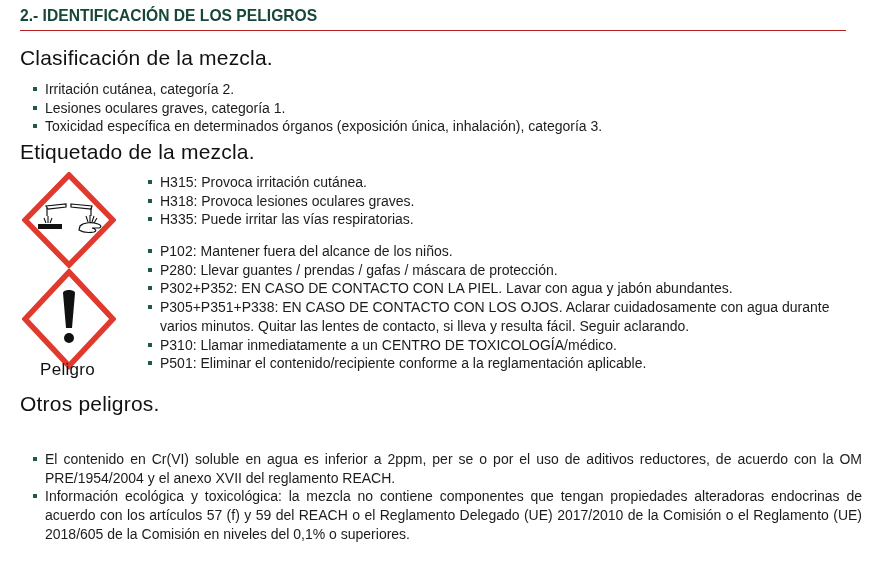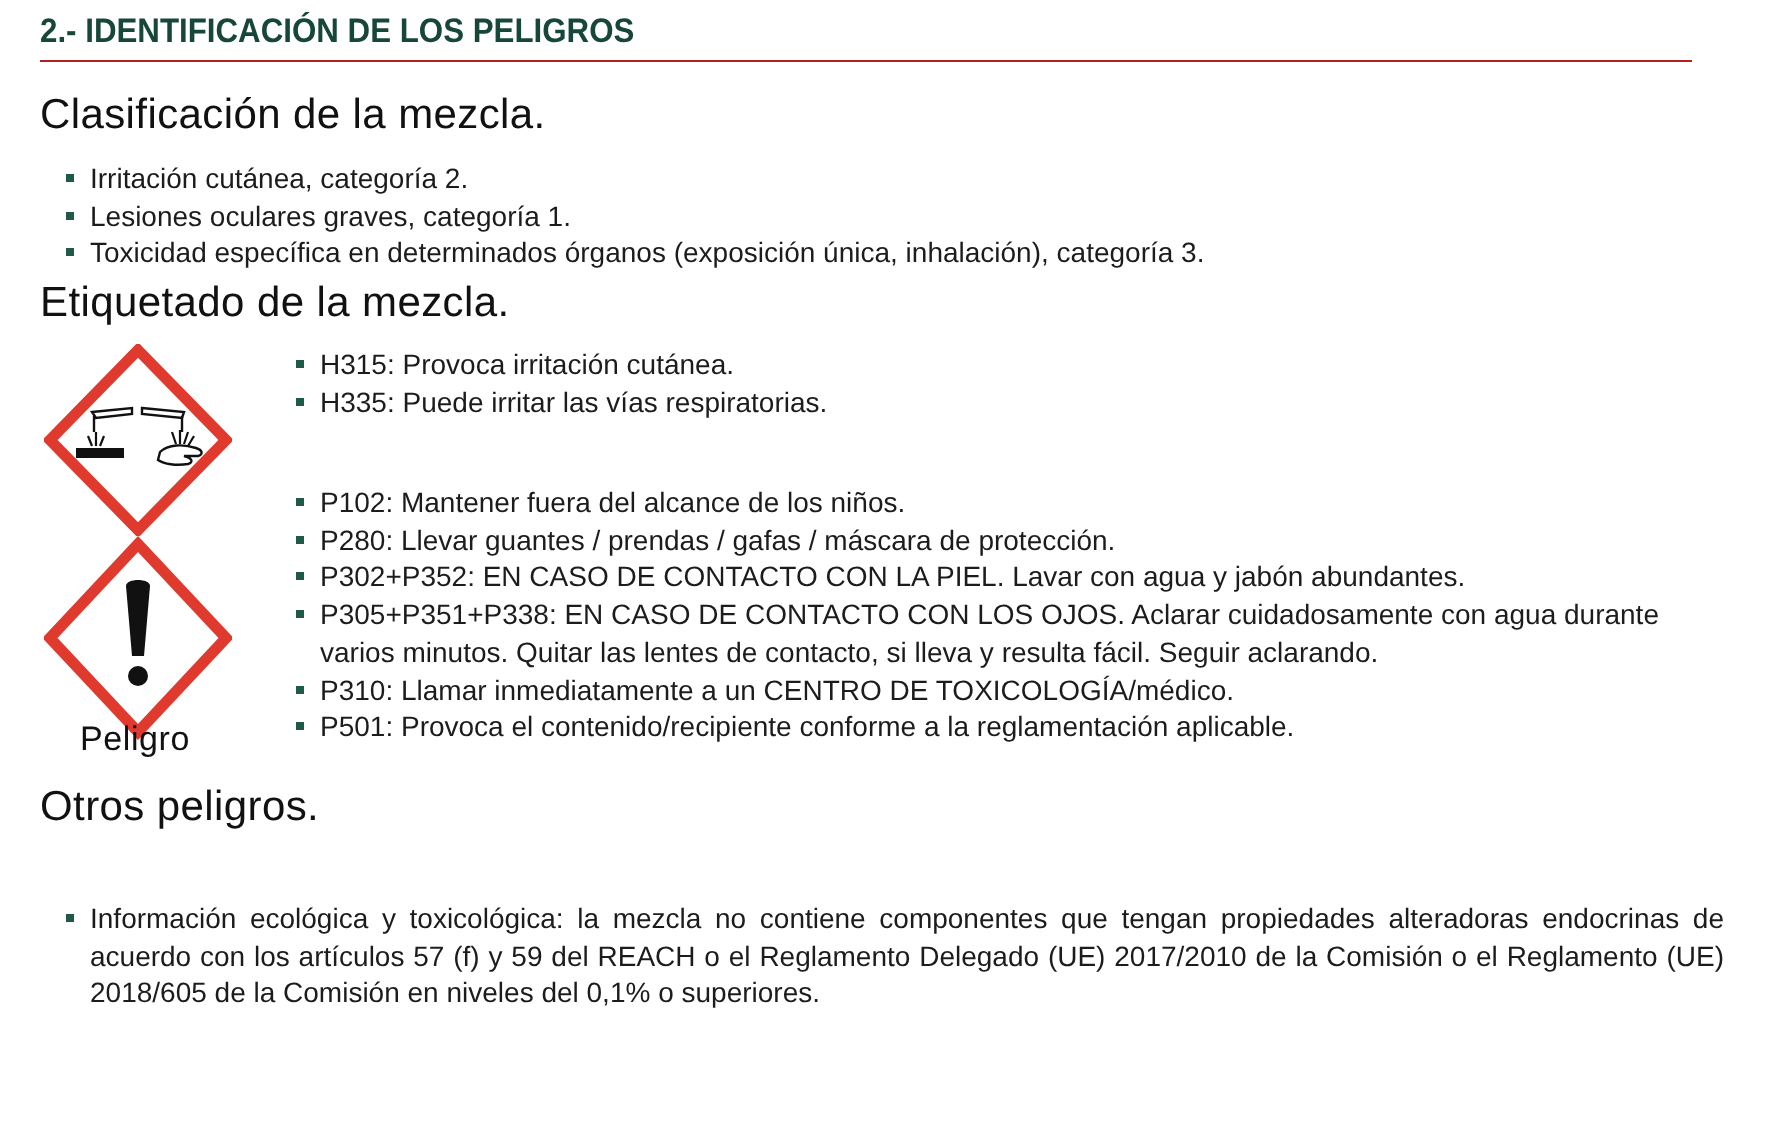--- a/index.html
+++ b/index.html
@@ -118,30 +118,32 @@
 <svg class="pictogram" style="left:22px; top:268px;" width="94" height="102" viewBox="0 0 94 102">
   <polygon points="47,4 91,51 47,98 3,51" fill="#ffffff" stroke="#e03a2e" stroke-width="5.5" stroke-linejoin="miter"></polygon>
   <path d="M41,25 C41,21 53,21 53,25 L50,60 L44,60 Z" fill="#111"></path>
   <circle cx="47" cy="70" r="5" fill="#111"></circle>
 </svg>
 
 <div class="signal-word">Peligro</div>
 
 <ul class="list" style="left:135px; top:161px;">
   <li><span class="bullet"></span><span>H315: Provoca irritación cutánea.</span></li>
+  <li><span class="bullet"></span><span>H318: Provoca lesiones oculares graves.</span></li>
   <li><span class="bullet"></span><span>H335: Puede irritar las vías respiratorias.</span></li>
 </ul>
 
 <ul class="list" style="left:135px; top:230px; width:720px;">
   <li><span class="bullet"></span><span>P102: Mantener fuera del alcance de los niños.</span></li>
   <li><span class="bullet"></span></li>
   <li><span class="bullet"></span><span>P280: Llevar guantes / prendas / gafas / máscara de protección.</span></li>
   <li><span class="bullet"></span><span>P302+P352: EN CASO DE CONTACTO CON LA PIEL. Lavar con agua y jabón abundantes.</span></li>
   <li class="wrap"><span class="bullet"></span><span>P305+P351+P338: EN CASO DE CONTACTO CON LOS OJOS. Aclarar cuidadosamente con agua durante varios minutos. Quitar las lentes de contacto, si lleva y resulta fácil. Seguir aclarando.</span></li>
   <li><span class="bullet"></span><span>P310: Llamar inmediatamente a un CENTRO DE TOXICOLOGÍA/médico.</span></li>
-  <li><span class="bullet"></span><span>P501: Provoca el contenido/recipiente conforme a la reglamentación aplicable.</span></li>
+  <li><span class="bullet"></span><span>P501: Eliminar el contenido/recipiente conforme a la reglamentación aplicable.</span></li>
 </ul>
 
 <div class="subhead" style="top:392px;">Otros peligros.</div>
 <ul class="list justify" style="left:20px; top:438px; width:830px;">
+  <li class="wrap"><span class="bullet"></span><span>El contenido en Cr(VI) soluble en agua es inferior a 2ppm, per se o por el uso de aditivos reductores, de acuerdo con la OM PRE/1954/2004 y el anexo XVII del reglamento REACH.</span></li>
   <li class="wrap"><span class="bullet"></span></li>
   <li class="wrap"><span class="bullet"></span><span>Información ecológica y toxicológica: la mezcla no contiene componentes que tengan propiedades alteradoras endocrinas de acuerdo con los artículos 57 (f) y 59 del REACH o el Reglamento Delegado (UE) 2017/2010 de la Comisión o el Reglamento (UE) 2018/605 de la Comisión en niveles del 0,1% o superiores.</span></li>
 </ul>
 
 </body></html>

